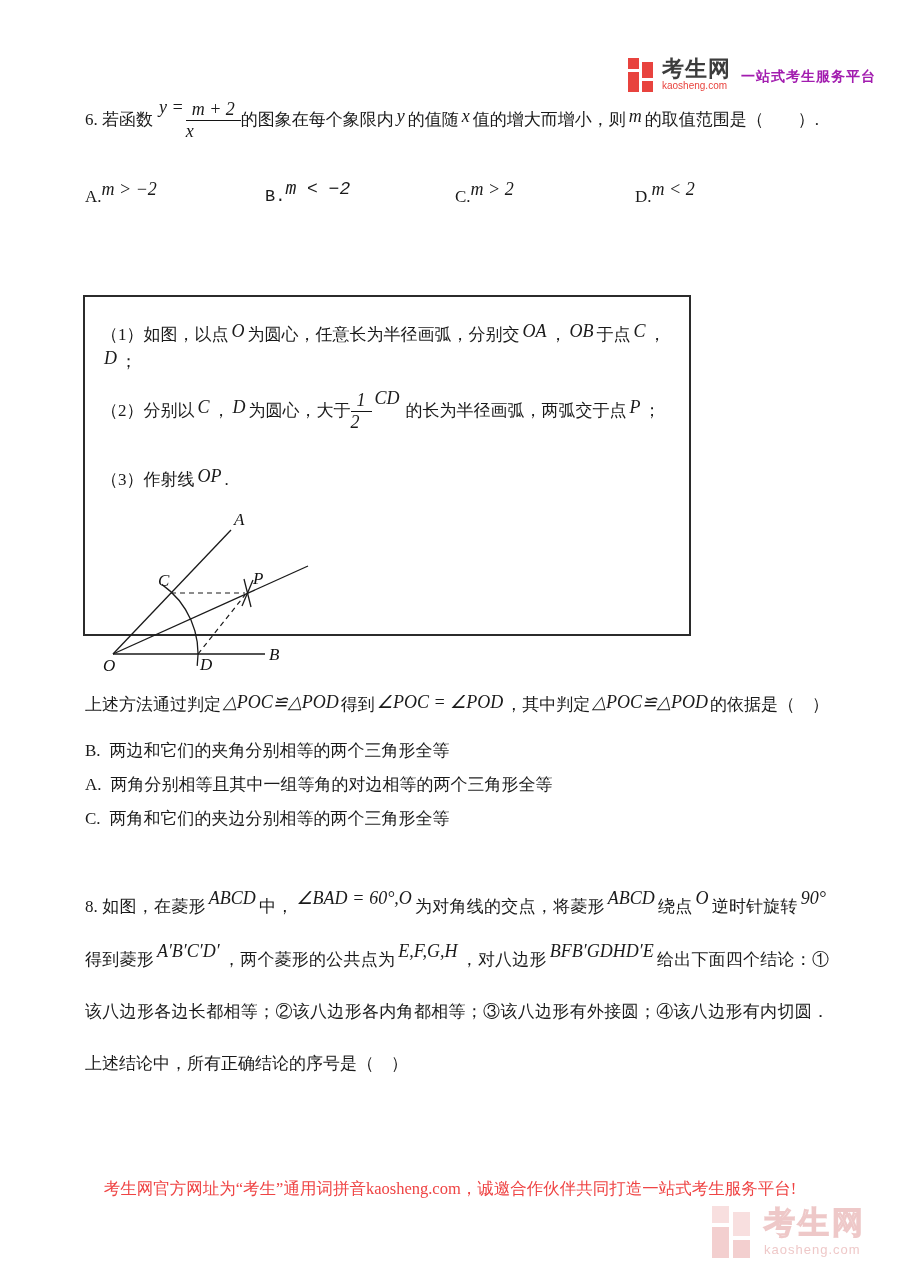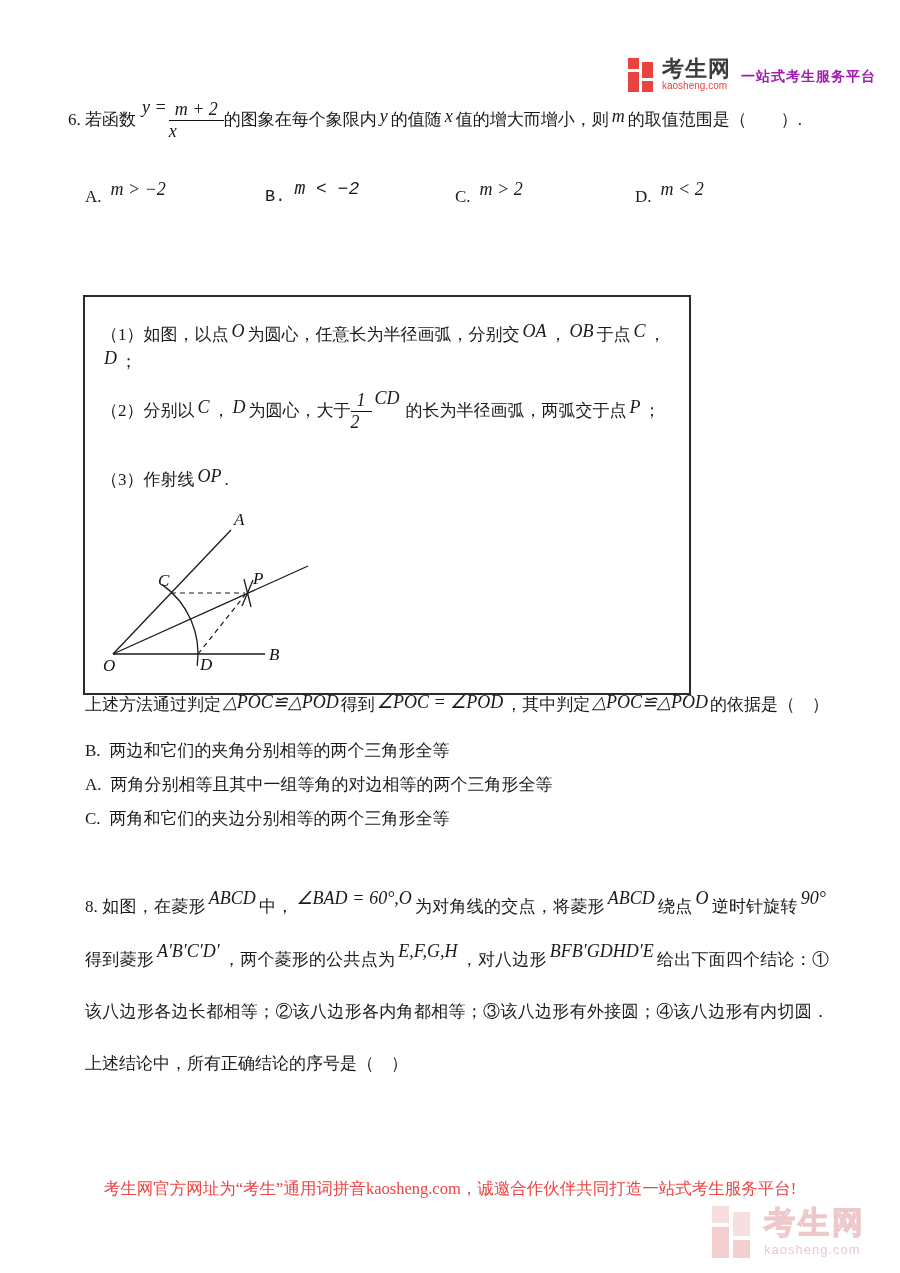--- a/index.html
+++ b/index.html
@@ -22,33 +22,33 @@
   .cn{font-size:17px;}
   .math{font-family:"Liberation Serif",serif;font-style:italic;font-size:18px;}
   .msm{position:relative;top:-3px;margin:0 3px;}
 
   .frac{display:inline-block;text-align:left;vertical-align:-12px;line-height:1.05;}
   .frac .num{display:block;border-bottom:1.4px solid #141414;padding:0 6px 1px;}
   .frac .den{display:block;padding-top:1px;}
   .frac-post{font-style:italic;position:relative;top:-12px;margin:0 6px 0 3px;font-size:18px;}
 
   
-  .q6-stem{position:absolute;left:68px;top:100px;width:740px;line-height:26px;}
+  .q6-stem{position:absolute;left:85px;top:100px;width:740px;line-height:26px;}
   .q6-stem .lhs{position:relative;top:-12px;margin:0 2px 0 6px;}
   .q6-options{position:absolute;left:0;top:186px;width:900px;height:42px;}
   .opt{position:absolute;white-space:nowrap;}
   .optA{left:85px;} .optB{left:265px;font-family:Liberation Mono, monospace;} .optC{left:455px;} .optD{left:635px;}
   .opt .lbl{font-size:17px;}
-  .opt .val{font-style:italic;font-size:18px;position:relative;top:-7px;margin-left:9px;}
+  .opt .val{font-style:italic;font-size:18px;position:relative;top:-7px;margin-left:0;}
 
   
   .q7-stem{position:absolute;left:85px;top:251px;width:740px;line-height:26px;}
   .q7-stem .angle{position:relative;top:-4px;margin:0 4px;}
 
-  .construction-box{position:absolute;left:83px;top:295px;width:608px;height:400px;border:2px solid #2b2b2b;box-sizing:border-box;padding:0 16px;}
+  .construction-box{position:absolute;left:83px;top:295px;width:608px;height:341px;border:2px solid #2b2b2b;box-sizing:border-box;padding:0 16px;}
   .step{margin:0;line-height:26px;}
   .step1{margin-top:24px;}
   .step2{margin-top:16px;}
   .step3{margin-top:34px;}
   .fig{margin-top:8px;margin-left:2px;}
   .fig line,.fig path{stroke:#1a1a1a;stroke-width:1.3;fill:none;}
   .fig .dash{stroke-dasharray:5 4;stroke-width:1.2;}
   .fig text{font-family:"Liberation Serif",serif;font-style:italic;font-size:17px;fill:#111;}
 
   .q7-conclusion{position:absolute;left:85px;top:691px;width:755px;line-height:26px;}

